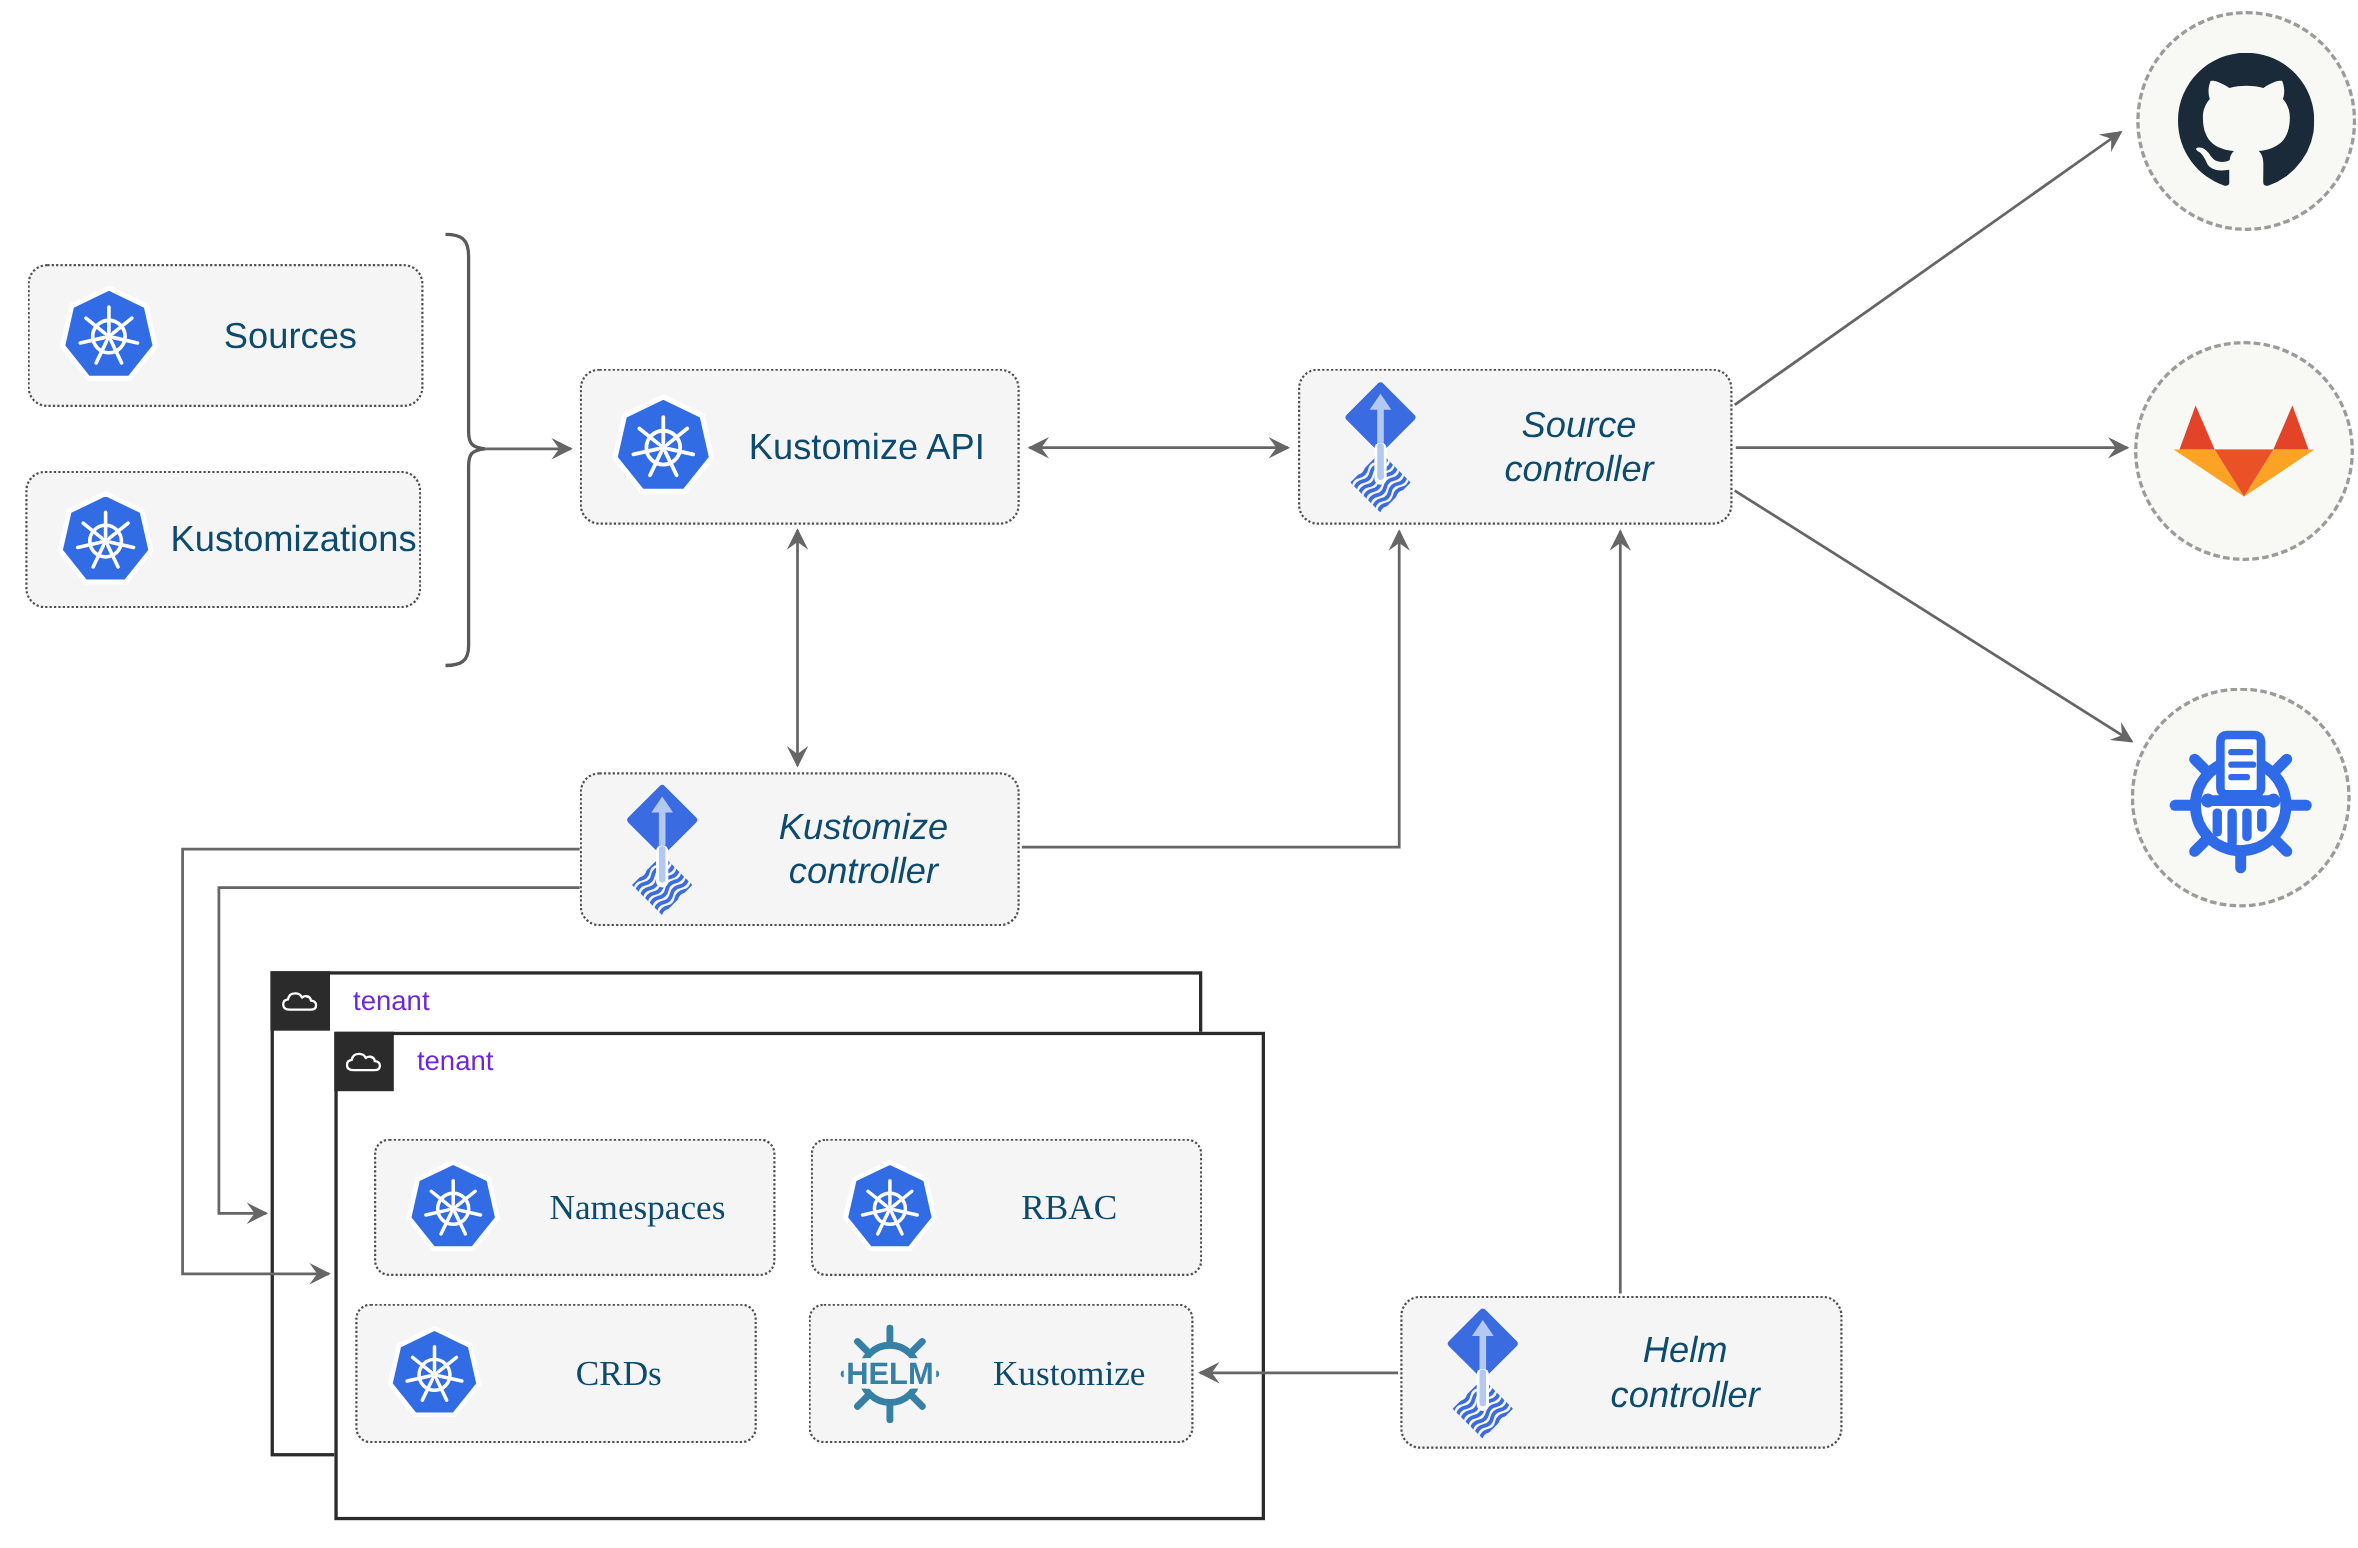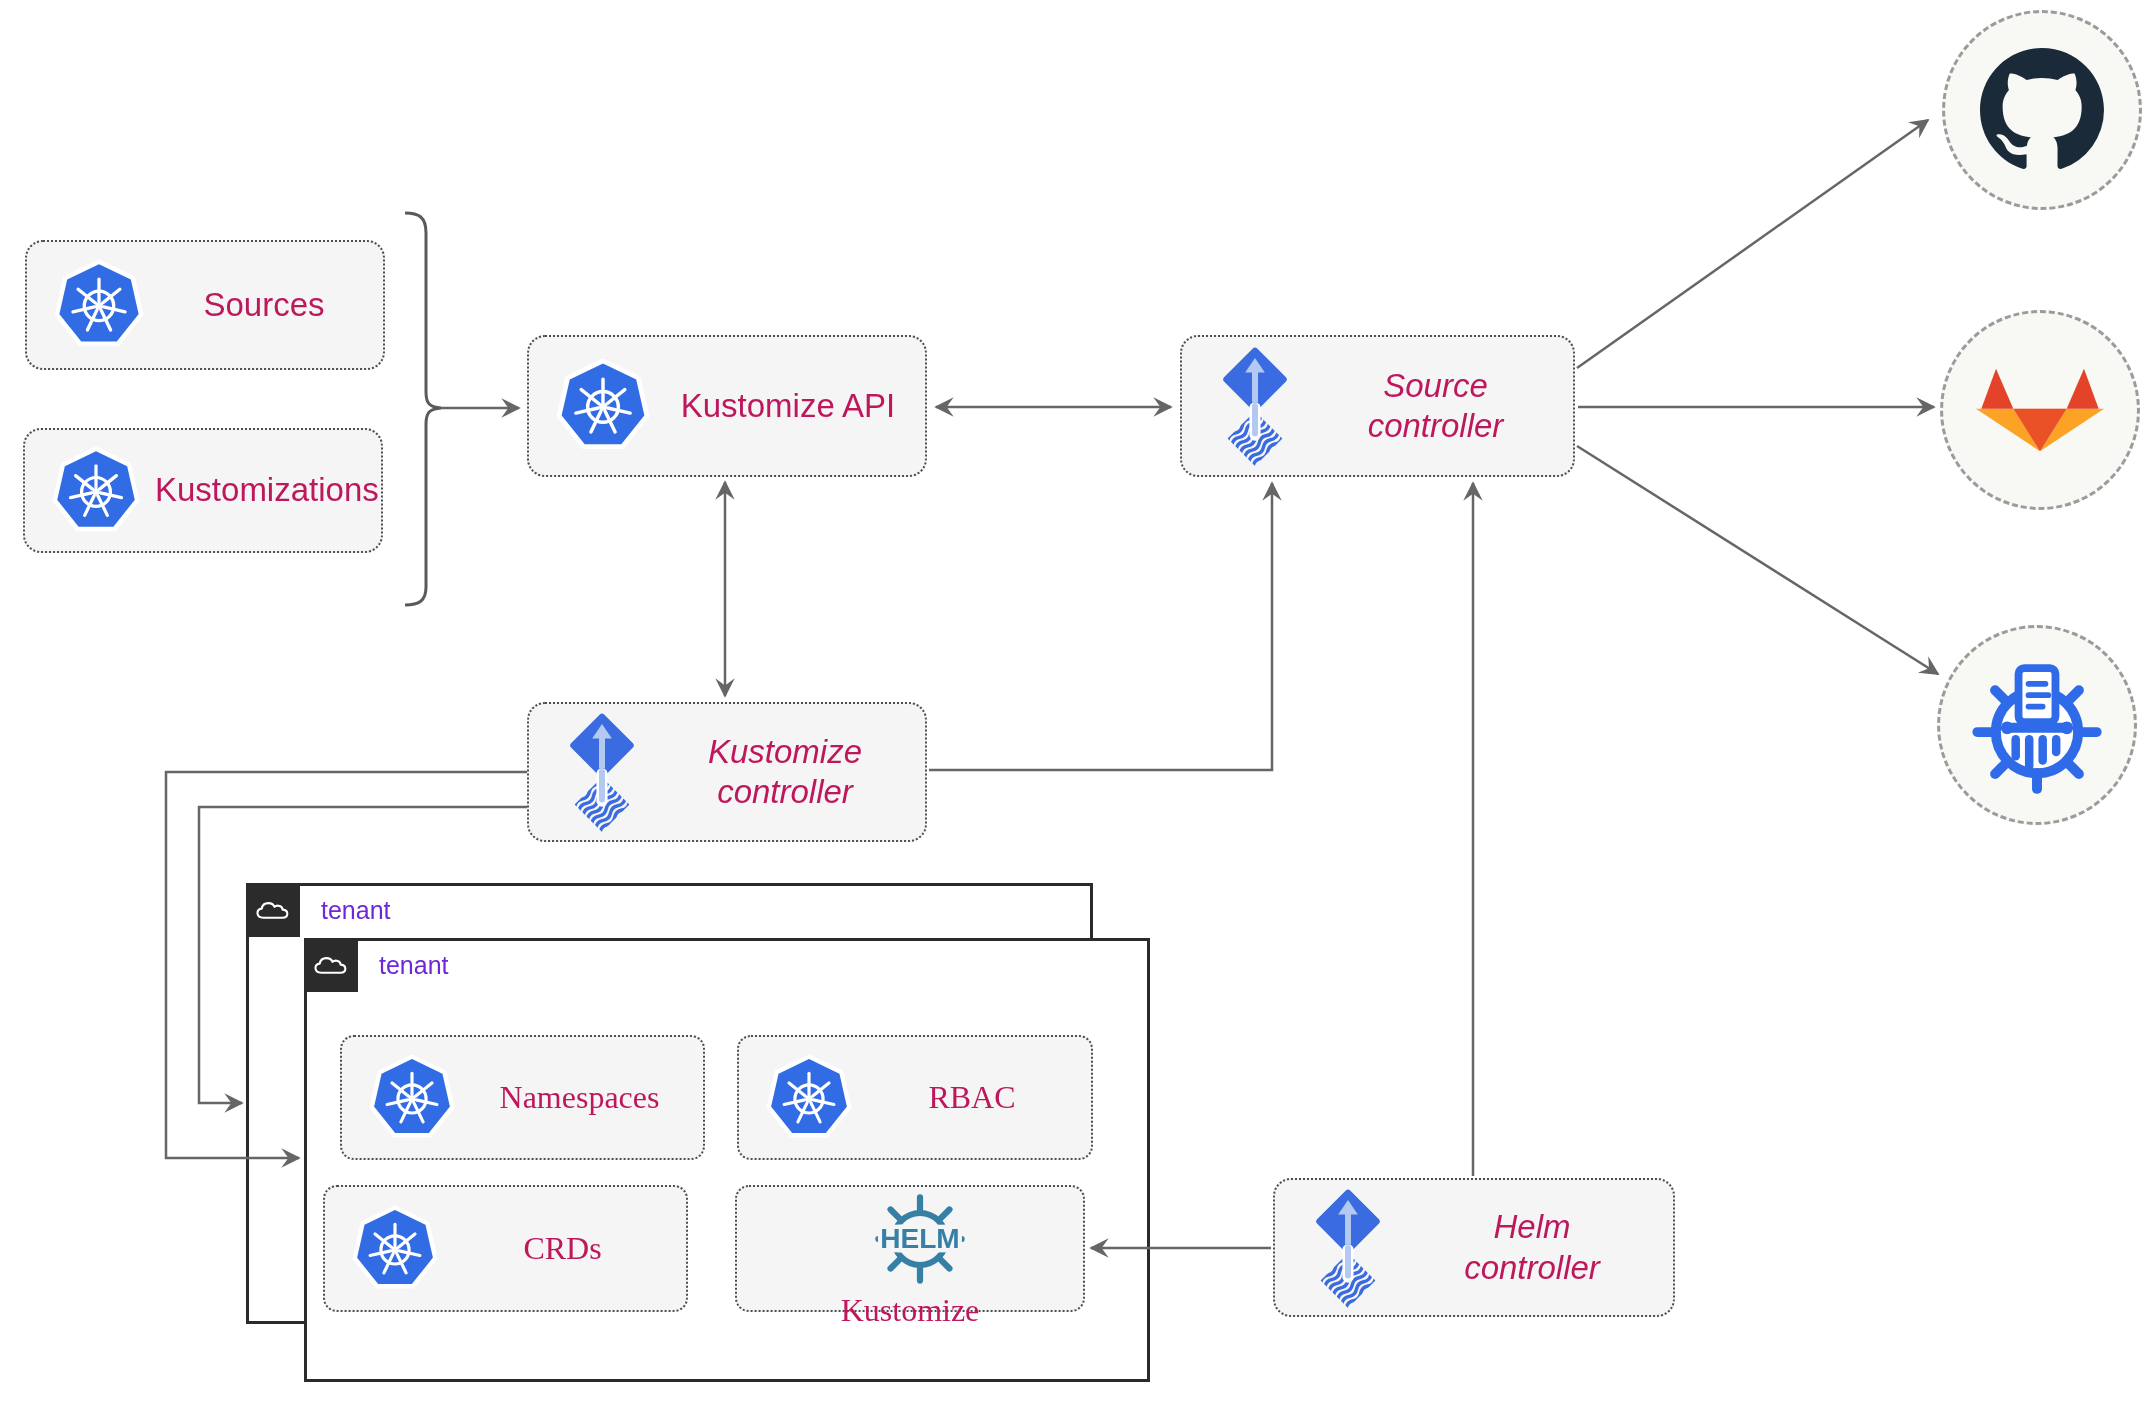--- a/index.html
+++ b/index.html
@@ -6,21 +6,21 @@
   body{font-family:"Liberation Sans","DejaVu Sans",sans-serif;color:#111;}
   .canvas{position:relative;width:2144px;height:1407px;background:#fff;overflow:hidden;}
 
   
   .connectors{position:absolute;left:0;top:0;z-index:20;pointer-events:none;}
 
   
   .box{position:absolute;background:#F5F5F5;border:2px dotted #4E4E4E;border-radius:18px;
        display:flex;align-items:center;z-index:3;box-sizing:border-box;}
   .box .icon{flex:0 0 auto;margin-left:26px;display:flex;align-items:center;}
-  .box .lbl{flex:1;text-align:center;font-size:33px;color:#be185d;padding:0 14px;line-height:1.22;}
+  .box .lbl{flex:1;text-align:center;font-size:33px;color:#0c4a6e;padding:0 14px;line-height:1.22;}
   .box .lbl.nowrap{white-space:nowrap;}
   .box .lbl.two{max-width:200px;margin:0 auto;padding:0 6px;font-style:italic;}
   .box.small{border-radius:14px;}
   .box.small .lbl{font-size:32px;font-family:Liberation Serif, serif;}
 
   
   .tenant{position:absolute;background:#ffffff;border:3px solid #2B2B2B;box-sizing:border-box;}
   .tenant .hdr{position:absolute;top:-3px;left:-3px;width:54px;height:54px;background:#2B2B2B;
                display:flex;align-items:center;justify-content:center;}
   .tenant .tlabel{position:absolute;left:72px;top:-3px;height:54px;display:flex;align-items:center;
@@ -239,21 +239,21 @@
 
   <div class="box small" style="left:323px;top:1185px;width:365px;height:127px;z-index:4;">
     <span class="icon">
       <svg width="88" height="88">
           <use href="#ic-k8s"></use>
         </svg>
       </span>
     <span class="lbl nowrap">CRDs</span>
   </div>
 
-  <div class="box small" style="left:735px;top:1185px;width:350px;height:127px;z-index:4;flex-direction:column;">
+  <div class="box small" style="left:735px;top:1185px;width:350px;height:127px;z-index:4;">
     <span class="icon" style="margin-left:20px;">
       <svg width="104" height="104" viewBox="0 0 100 100">
         <g stroke="#367FA5" stroke-width="6" stroke-linecap="round" fill="none">
           <circle cx="50" cy="50" r="25"></circle>
           <path d="M77 50 L90 50"></path>
             <path d="M23 50 L10 50"></path>
           <path d="M50 23 L50 10"></path>
             <path d="M50 77 L50 90"></path>
           <path d="M69.1 30.9 L78.3 21.7"></path>
             <path d="M30.9 30.9 L21.7 21.7"></path>

